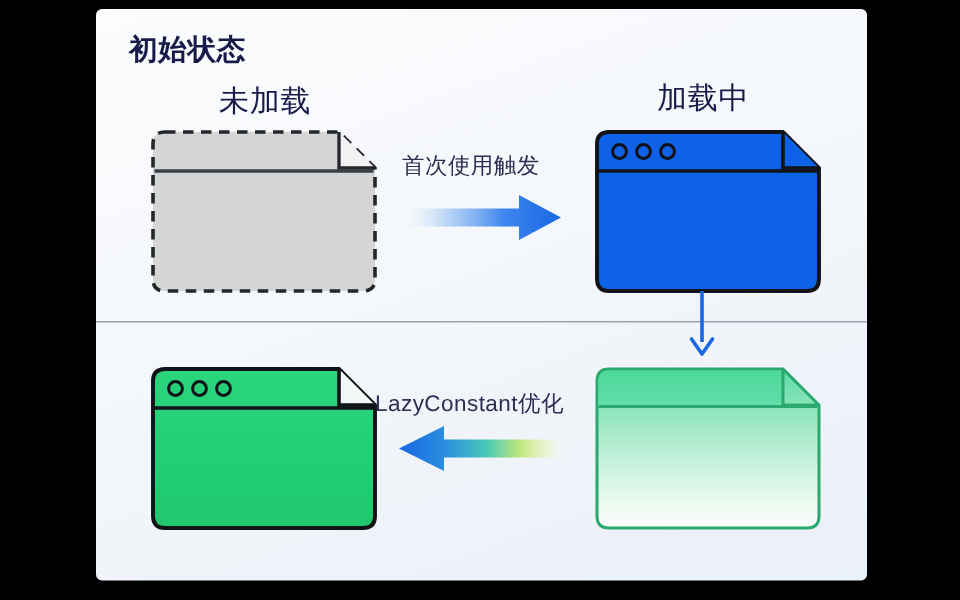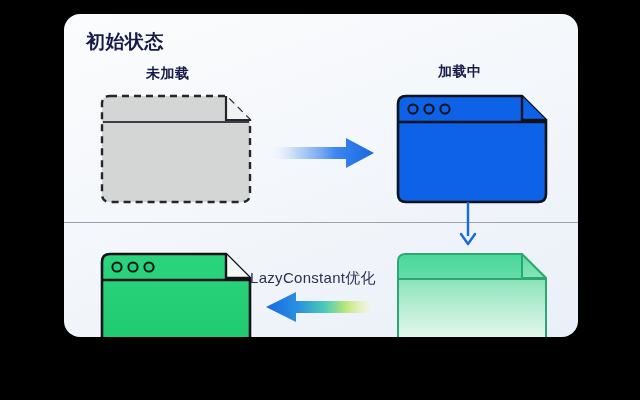--- a/index.html
+++ b/index.html
@@ -18,24 +18,24 @@
     position: relative;
     width: 640px;
     height: 400px;
     background: #000000;
   }
 
   
   #card {
     position: absolute;
     left: 64px;
-    top: 14px;
+    top: 6px;
     width: 514px;
-    height: 323px;
-    border-radius: 16px;
+    height: 381px;
+    border-radius: 4px;
     background: linear-gradient(160deg, #fbfcfd 0%, #f4f7fb 45%, #eaf0f8 100%);
     overflow: hidden;
   }
 
   .divider {
     position: absolute;
     left: 0;
     top: 208px;
     width: 514px;
     height: 1px;
@@ -48,22 +48,22 @@
     color: #161b4a;
     white-space: nowrap;
     line-height: 1;
   }
   .lbl-section {
     font-size: 19px;
     font-weight: bold;
     letter-spacing: 0.5px;
   }
   .lbl-state {
-    font-size: 14px;
-    font-weight: bold;
+    font-size: 20px;
+    font-weight: normal;
     letter-spacing: 0.5px;
   }
   .lbl-edge {
     font-size: 15px;
     font-weight: normal;
     color: #2b2f52;
     letter-spacing: 0.3px;
   }
 
   #label-init      { left: 22px;  top: 18px; }
@@ -99,20 +99,21 @@
   <div id="card">
 
     <div class="divider"></div>
 
     <div class="lbl lbl-section" id="label-init">初始状态</div>
 
     <div class="lbl lbl-state" id="label-unloaded">未加载</div>
 
     <div class="lbl lbl-state" id="label-loading">加载中</div>
 
+    <div class="lbl lbl-edge" id="label-trigger">首次使用触发</div>
 
     <div class="lbl lbl-edge" id="label-lazy">LazyConstant优化</div>
 
 
     <div class="win" id="win-unloaded">
       <svg width="152" height="110" viewBox="0 0 152 110">
         <path d="M 10 2 L 126 2 L 150 26 L 150 100 Q 150 108 142 108 L 10 108 Q 2 108 2 100 L 2 10 Q 2 2 10 2 Z" fill="#d4d6d6" stroke="#23262b" stroke-width="2.4" stroke-dasharray="7 5"></path>
         <path d="M 126 2 L 126 26 L 150 26" fill="#f2f2f2" stroke="#23262b" stroke-width="2.2"></path>
         <line x1="3" y1="28" x2="149" y2="28" stroke="#3a3f45" stroke-width="2.2"></line>
       </svg>

